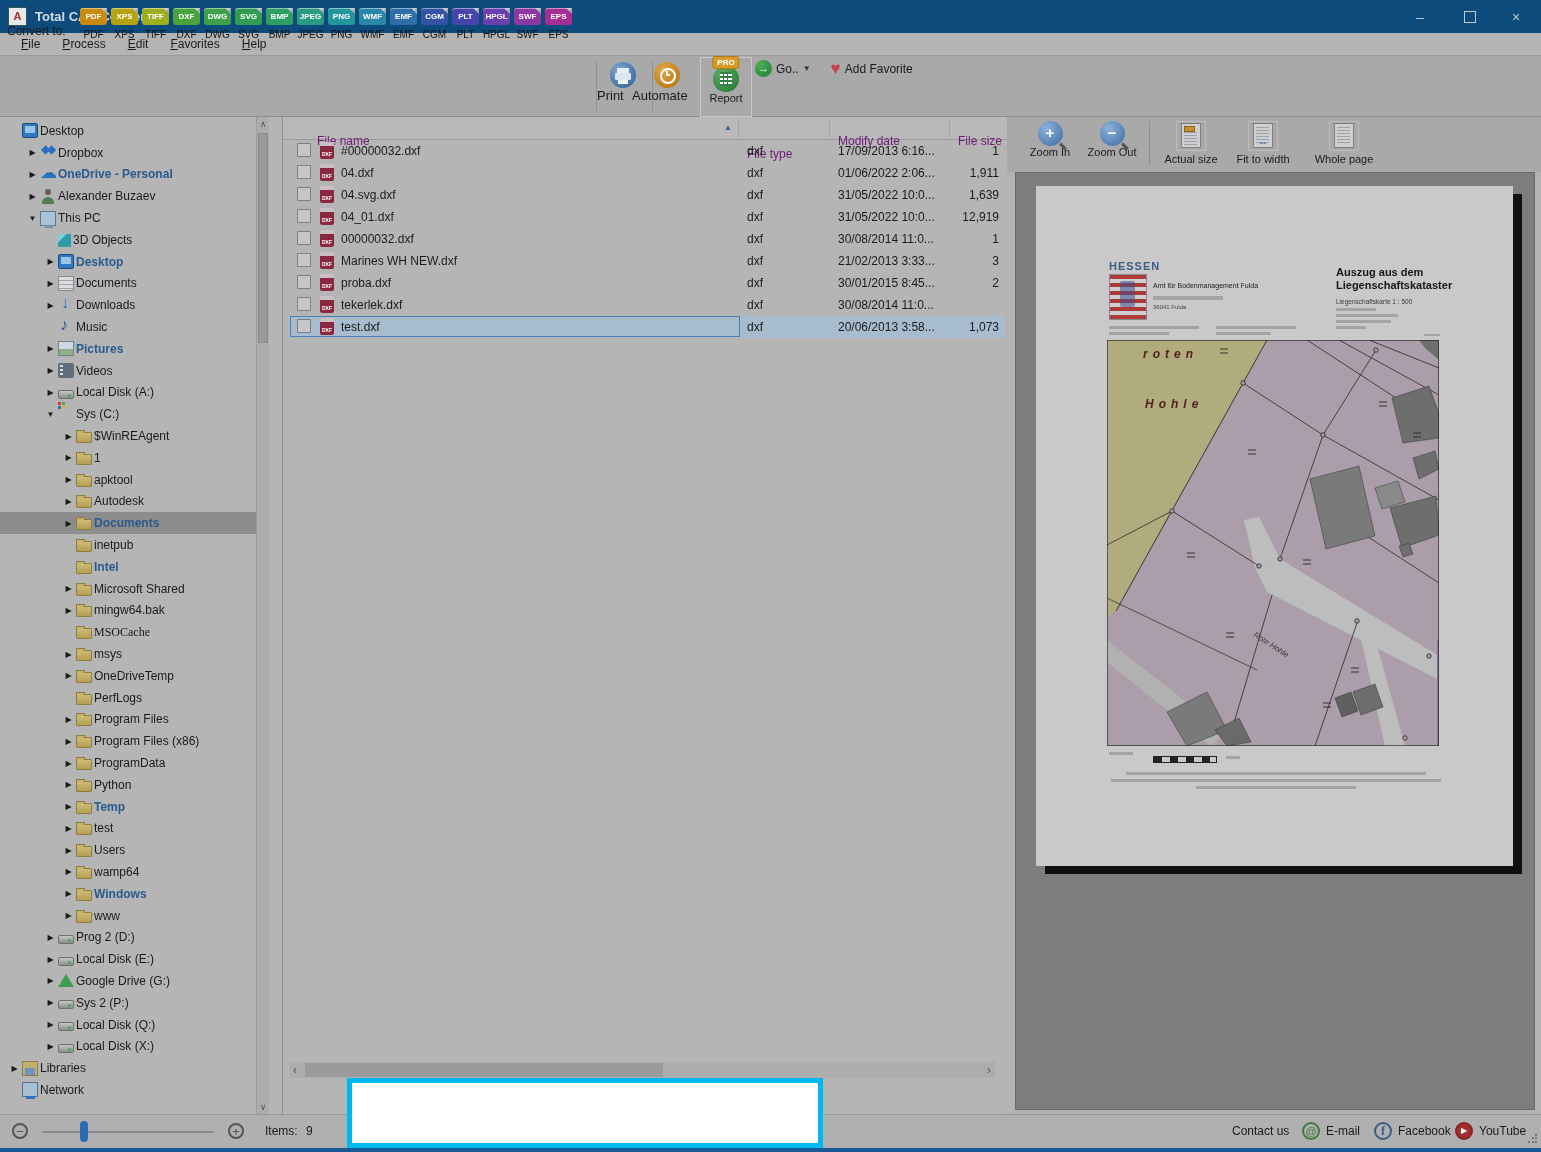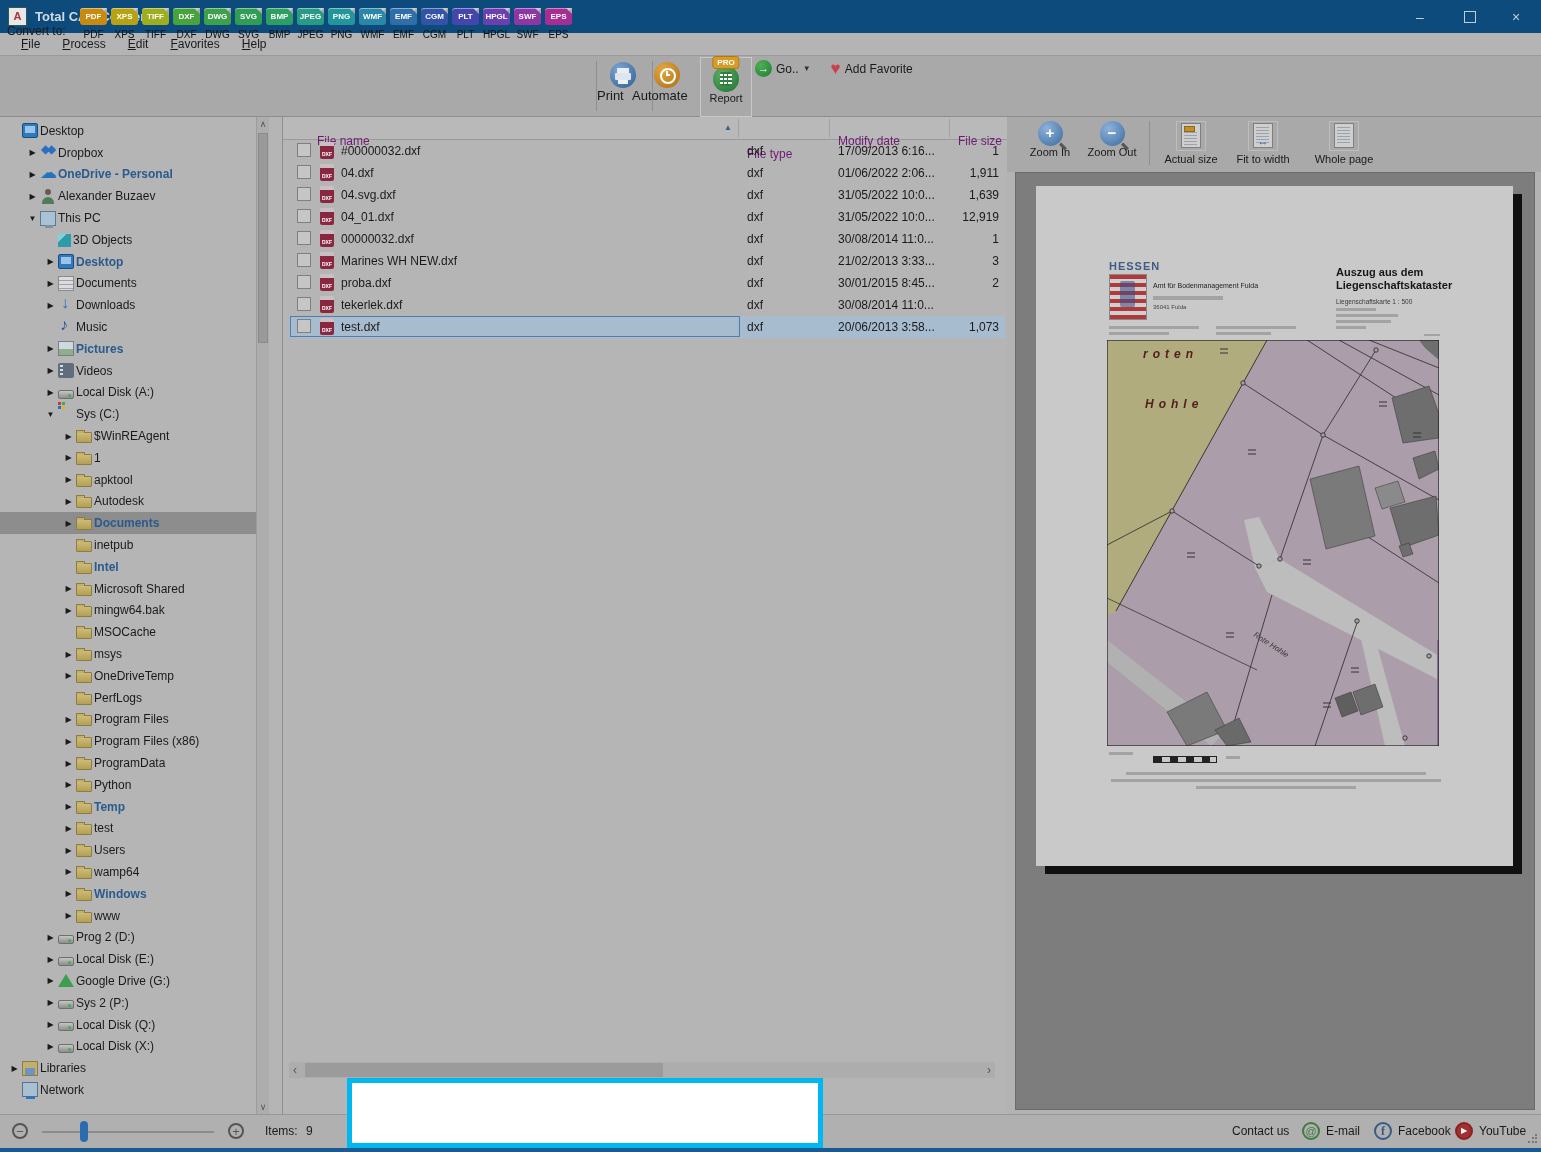--- a/index.html
+++ b/index.html
@@ -412,21 +412,21 @@
         <div class="trow" style="padding-left: 62px;">
           <span class="exp">▶</span>
           <span class="ti ti-folder"></span>
           <span class="tl">Microsoft Shared</span>
         </div>
         <div class="trow" style="padding-left: 62px;">
           <span class="exp">▶</span>
           <span class="ti ti-folder"></span>
           <span class="tl">mingw64.bak</span>
         </div>
-        <div class="trow" style="padding-left: 62px;">
+        <div class="trow" style="padding-left: 62px; font-family: Liberation Serif, serif;">
           <span class="exp"></span>
           <span class="ti ti-folder"></span>
           <span class="tl">MSOCache</span>
         </div>
         <div class="trow" style="padding-left: 62px;">
           <span class="exp">▶</span>
           <span class="ti ti-folder"></span>
           <span class="tl">msys</span>
         </div>
         <div class="trow" style="padding-left: 62px;">

